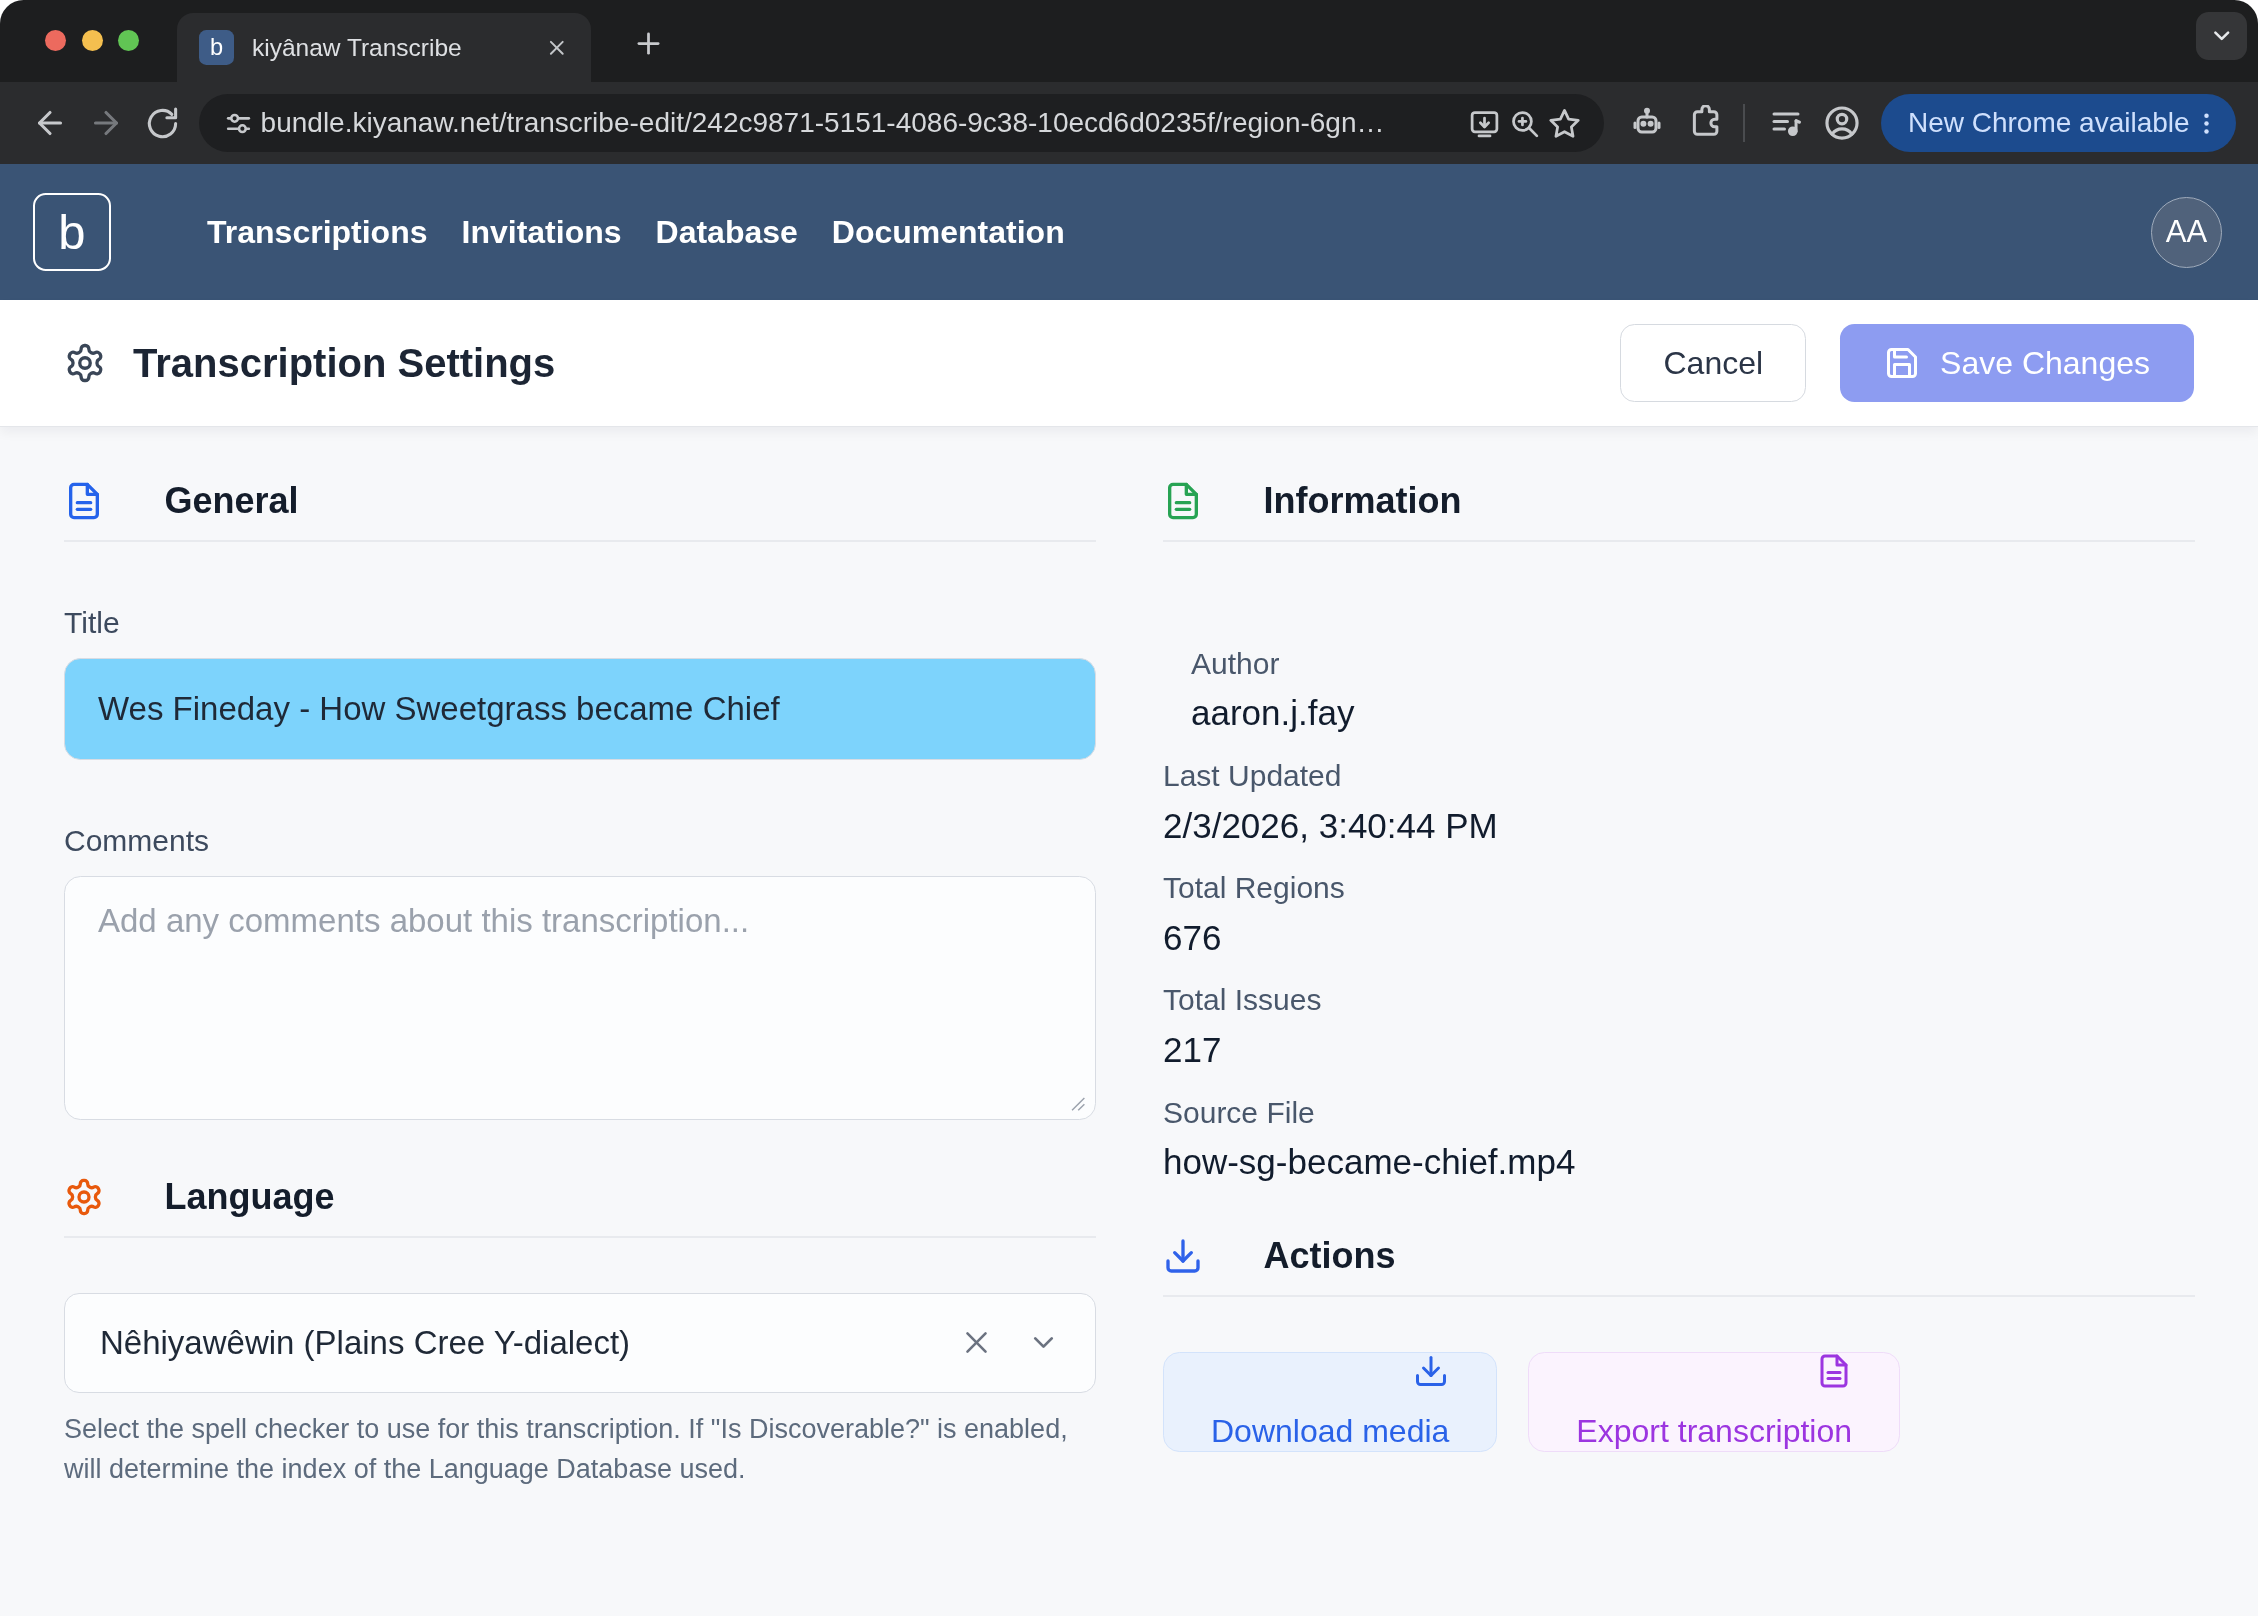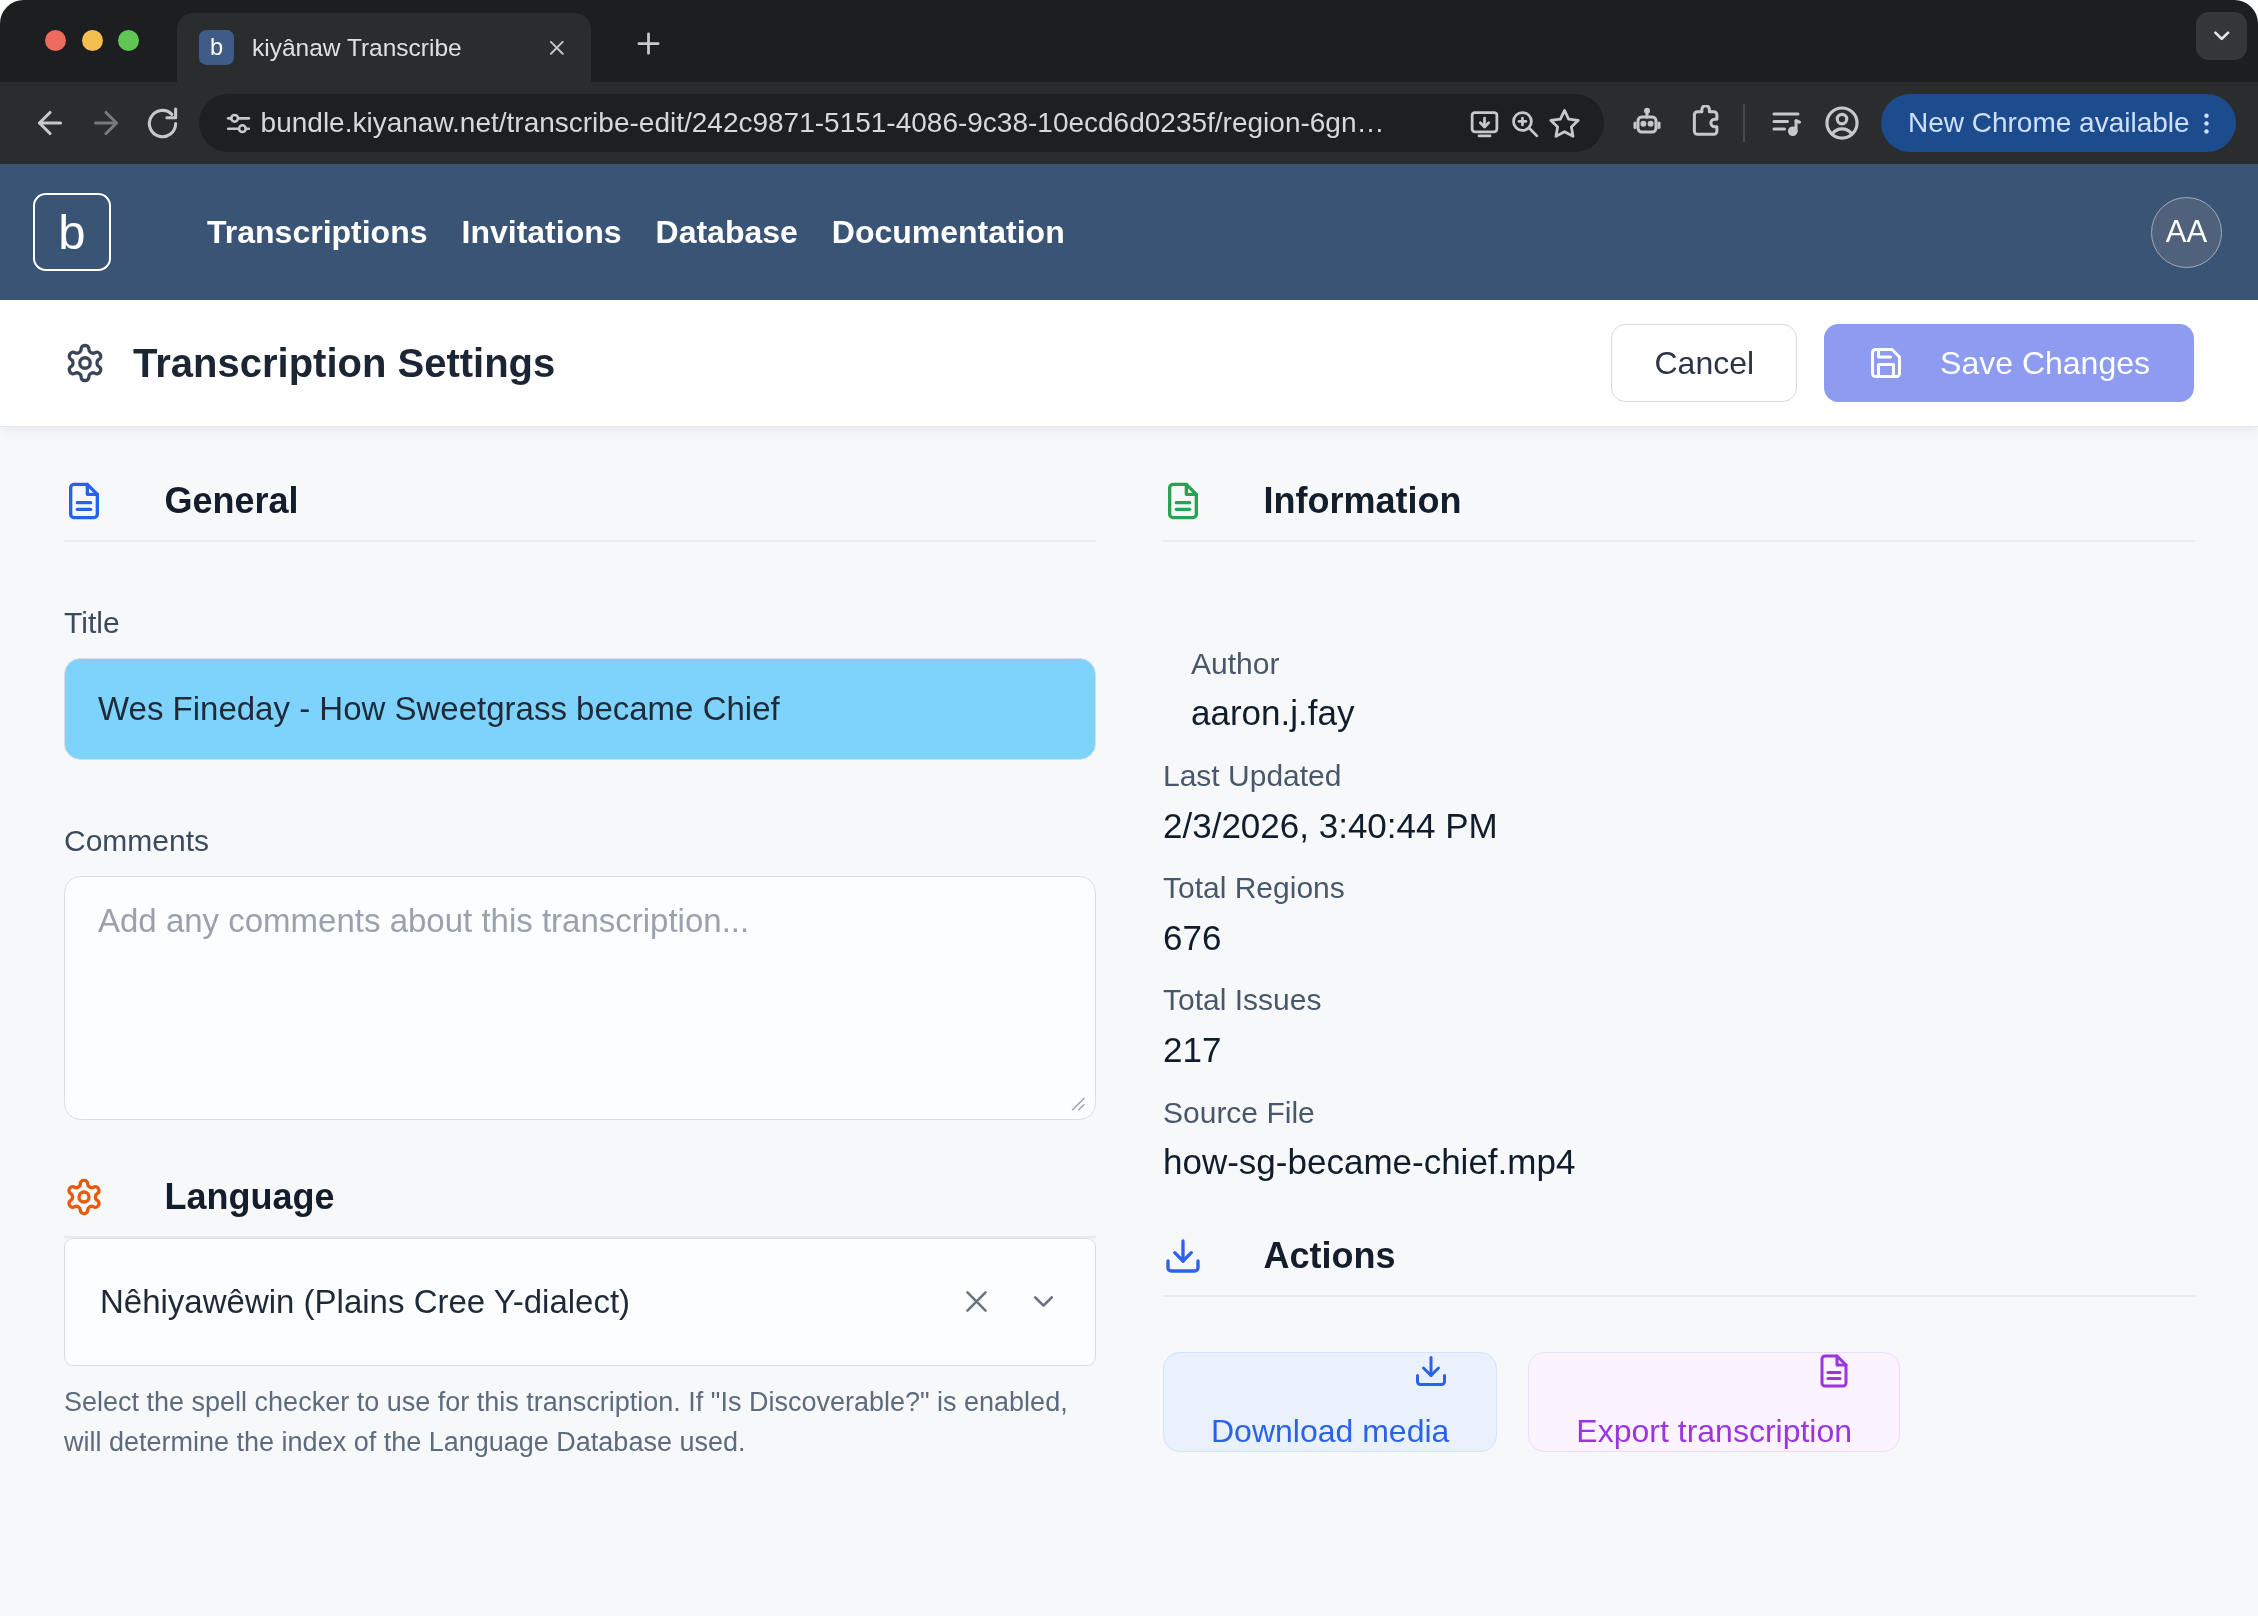--- a/index.html
+++ b/index.html
@@ -40,39 +40,39 @@
   .nav-link { color: #ffffff; font-size: 32px; font-weight: 600; cursor: pointer; }
   .avatar { margin-left: auto; width: 71px; height: 71px; border-radius: 50%; background: #50627b;
             border: 1.8px solid #9fabbb; color: #fff; font-size: 31px; display: flex; align-items: center; justify-content: center; }
 
   
   .page-header { height: 127px; background: #ffffff; display: flex; align-items: center; padding: 0 64px;
                  border-bottom: 0.9px solid #e4e6ea; box-shadow: 0 5.5px 11px rgba(16,24,40,.05); position: relative; z-index: 2; }
   .page-title { font-size: 40px; font-weight: 700; color: #1c2534; margin-left: 27px; }
   .btn { border-radius: 14.5px; font-size: 32px; display: flex; align-items: center; justify-content: center; cursor: pointer; }
   .btn-cancel { margin-left: auto; height: 78px; padding: 0 42px; background: #fff; border: 1.8px solid #d6dae0; color: #2b3547; }
-  .btn-save { margin-left: 27px; height: 78px; padding: 0 44px; background: #8d9cf1; border: none; color: #ffffff; gap: 36px; text-align: right; }
+  .btn-save { margin-left: 34px; height: 78px; padding: 0 44px; background: #8d9cf1; border: none; color: #ffffff; gap: 20px; text-align: right; }
 
   
   .content { height: 1189px; background: #f7f8fa; display: grid; grid-template-columns: 1032px 1032px;
              column-gap: 67px; padding: 0 64px; align-content: start; }
   .section-head { display: flex; align-items: center; gap: 25.5px; margin-top: 53px; }
   .section-head h2 { font-size: 36px; font-weight: 700; color: #141d2b; margin-left: 35px; }
   .divider { height: 1.8px; background: #e8eaee; margin-top: 18px; }
 
   .field-label { margin-top: 64px; font-size: 30px; color: #3d4a5e; }
   .text-input { margin-top: 18px; width: 100%; height: 102px; border: 1.8px solid #d8dce3; border-radius: 16.4px;
                 background: #7dd3fc; font-size: 33px; color: #1f2937; padding: 0 33px; font-family: "Liberation Sans", sans-serif; }
   .textarea-wrap { position: relative; margin-top: 18px; }
   .textarea { width: 100%; height: 244px; border: 1.8px solid #d8dce3; border-radius: 16.4px; background: #fcfdfe;
               font-size: 33px; color: #1f2937; padding: 25.5px 33px; resize: none; font-family: "Liberation Sans", sans-serif; }
   .textarea::placeholder, .text-input::placeholder { color: #9aa1ac; }
   .resize-handle { position: absolute; right: 11px; bottom: 11px; }
 
-  .select { height: 128px; border: 1.8px solid #d8dce3; border-radius: 9px; background: #fcfdfe;
+  .select { margin-top: 55px; height: 100px; border: 1.8px solid #d8dce3; border-radius: 15px; background: #fcfdfe;
             display: flex; align-items: center; padding: 0 35px; cursor: pointer; }
   .select-value { font-size: 33px; color: #1f2937; flex: 1; }
   .helper { margin-top: 16.4px; font-size: 27px; line-height: 1.5; color: #5d6b7d; max-width: 1009px; }
 
   .info-field { margin-top: 25.5px; }
   .info-field.first { margin-top: 105px; margin-left: 28px; }
   .info-label { font-size: 30px; color: #49576b; }
   .info-value { margin-top: 12.7px; font-size: 35px; color: #111c2d; }
 
   .actions-row { margin-top: 55px; display: flex; gap: 31px; }

